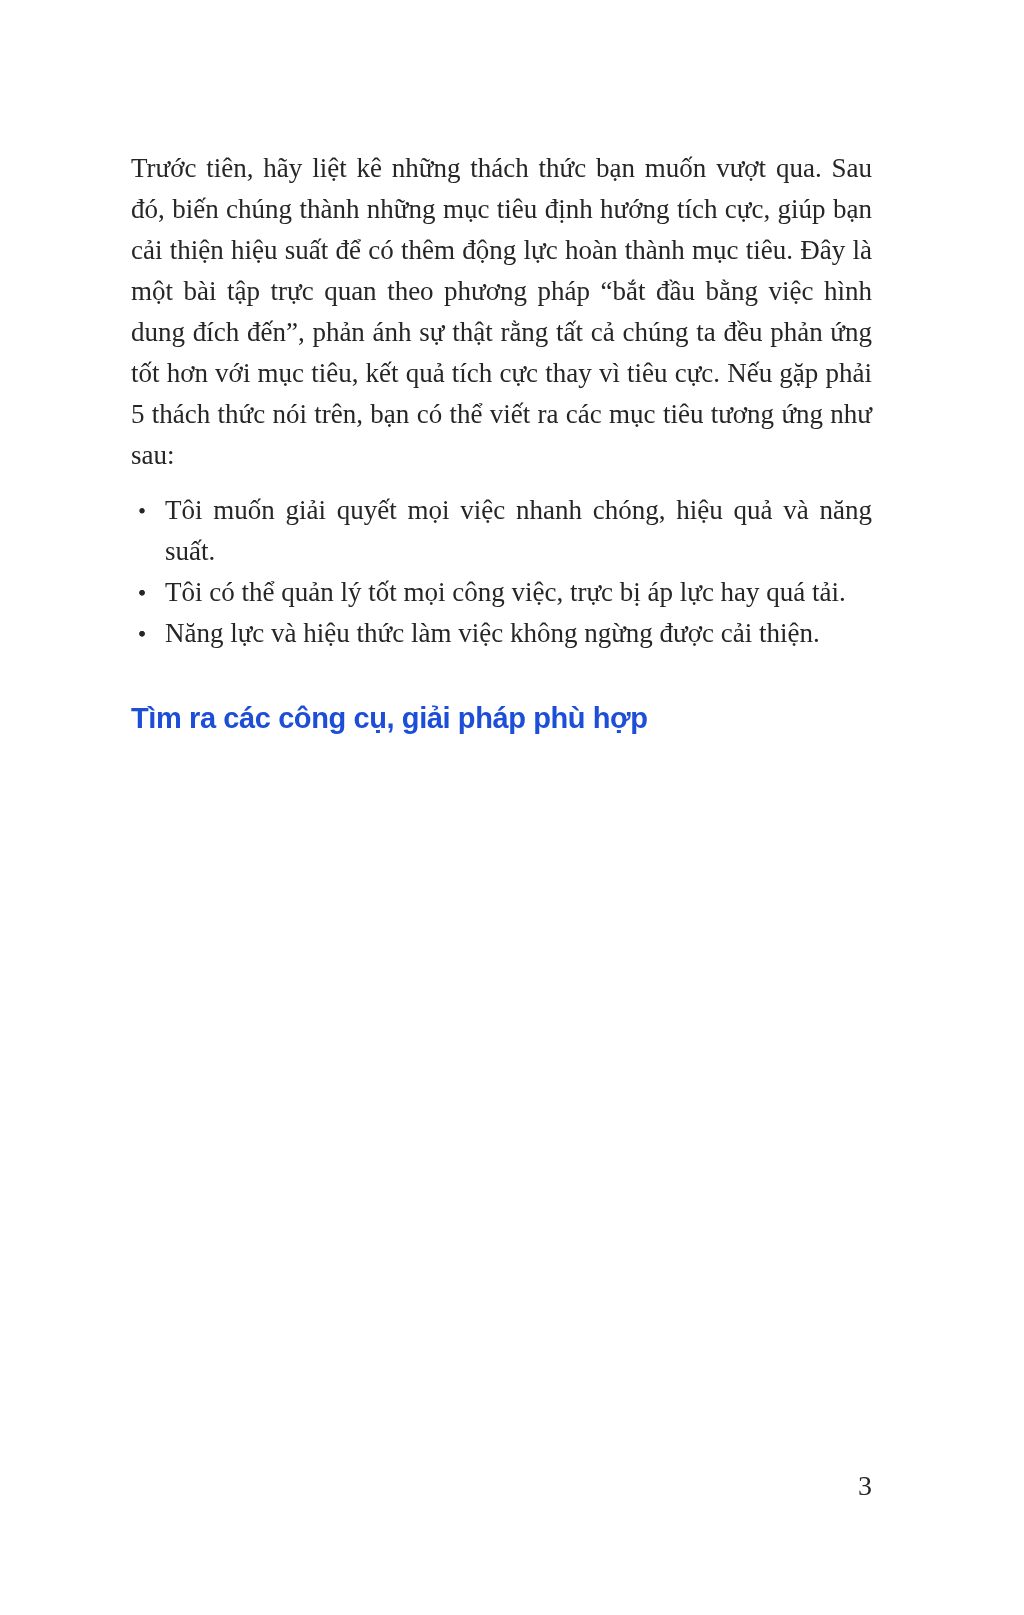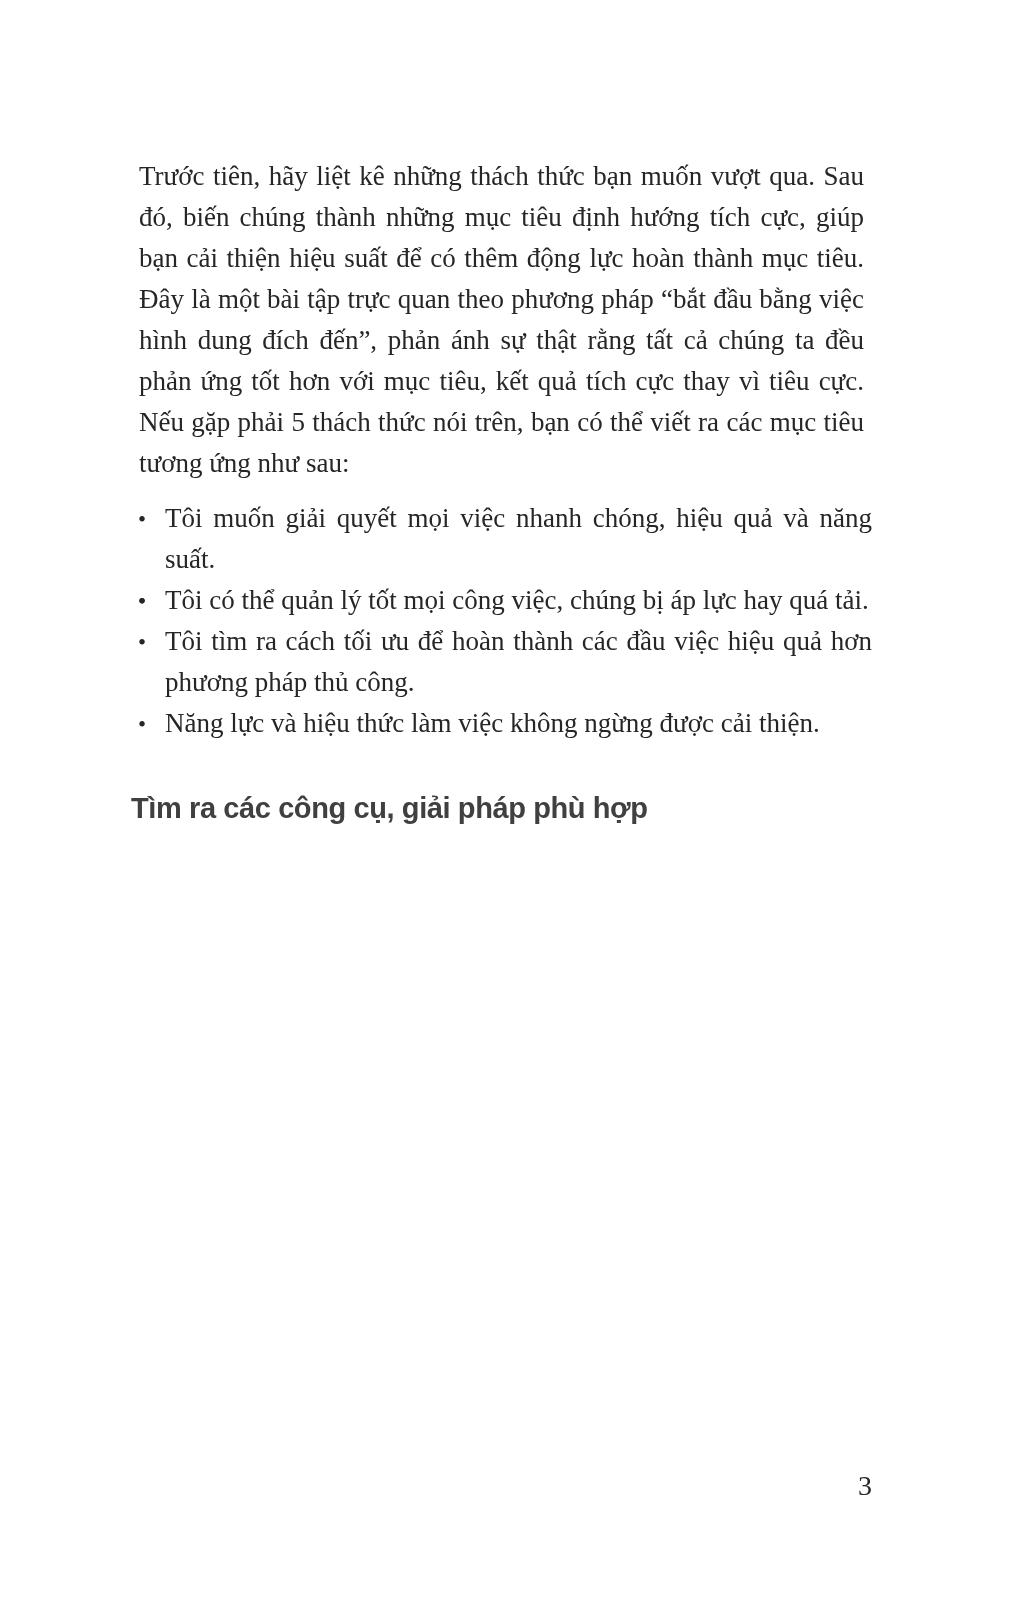--- a/index.html
+++ b/index.html
@@ -18,21 +18,21 @@
     line-height: 41px;
     color: #262626;
   }
   .content {
     position: absolute;
     left: 131px;
     top: 148px;
     width: 741px;
   }
   .body-paragraph {
-    margin: 8px;
+    margin: 0;
     text-align: justify;
     text-justify: inter-word;
   }
   .bullet-list {
     list-style: none;
     margin: 14px 0 0 0;
     padding: 0;
   }
   .bullet-list li {
     position: relative;
@@ -46,21 +46,21 @@
     top: 1px;
     font-size: 23px;
     color: #262626;
   }
   .section-heading {
     font-family: "Liberation Sans", sans-serif;
     font-weight: 700;
     font-size: 29px;
     line-height: 36px;
     letter-spacing: -0.4px;
-    color: #404040;
+    color: #1d4ed8;
     margin: 46px 0 30px 0;
   }
   .page-number {
     position: absolute;
     right: 152px;
     bottom: 112px;
     font-size: 28px;
     line-height: 34px;
     color: #262626;
   }
@@ -76,25 +76,24 @@
     <ul class="bullet-list">
       <li>
         <span class="bullet-marker">•</span>
         <span>Tôi muốn giải quyết mọi việc nhanh chóng, hiệu quả và năng suất.</span>
       </li>
       <li>
         <span class="bullet-marker">•</span>
       </li>
       <li>
         <span class="bullet-marker">•</span>
-        <span>Tôi có thể quản lý tốt mọi công việc, chúng bị áp lực hay quá tải.</span>
+        <span>Tôi có thể quản lý tốt mọi công việc, trực bị áp lực hay quá tải.</span>
       </li>
       <li>
         <span class="bullet-marker">•</span>
-        <span>Tôi tìm ra cách tối ưu để hoàn thành các đầu việc hiệu quả hơn phương pháp thủ công.</span>
       </li>
       <li>
         <span class="bullet-marker">•</span>
         <span>Năng lực và hiệu thức làm việc không ngừng được cải thiện.</span>
       </li>
     </ul>
 
     <h2 class="section-heading">Tìm ra các công cụ, giải pháp phù hợp</h2>
 
 

